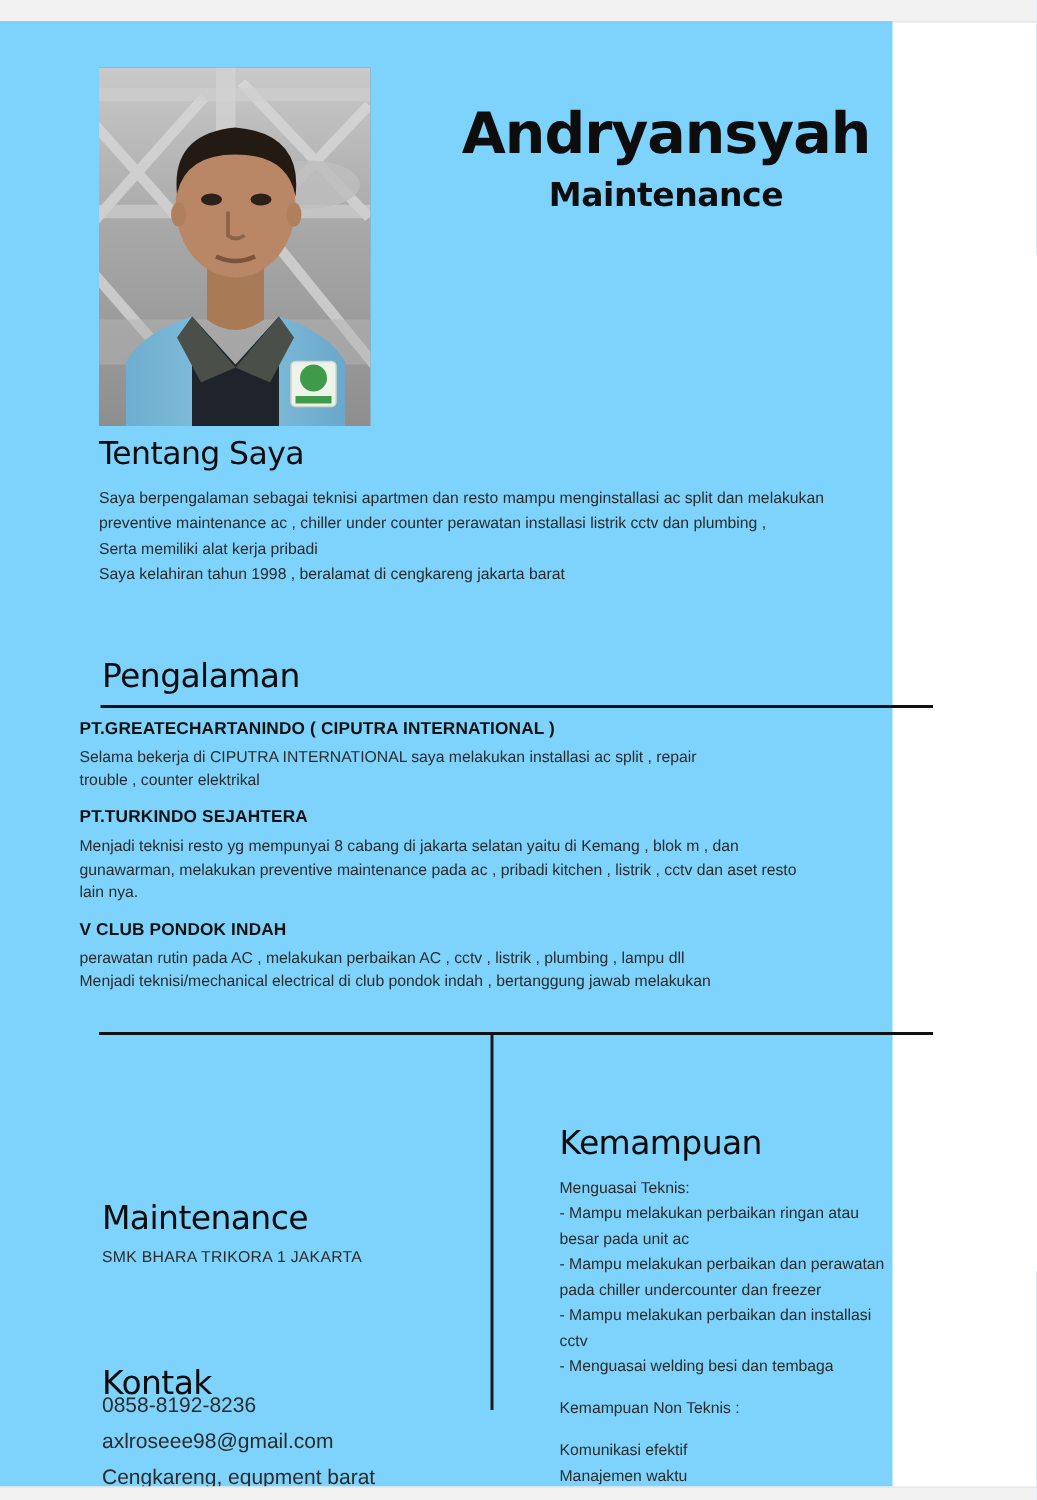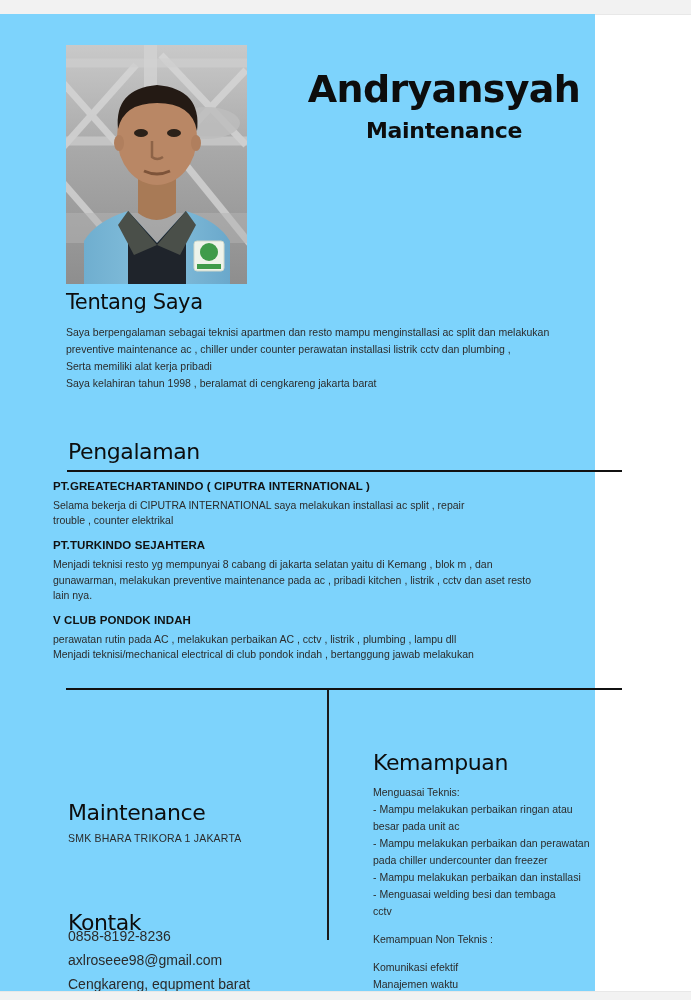--- a/index.html
+++ b/index.html
@@ -333,22 +333,22 @@
     </div>
 
     <div class="h-section big skill-h">Kemampuan</div>
     <div class="skill-body">
       <div class="skill-sub">Menguasai Teknis:</div>
       <div class="skill-line">- Mampu melakukan perbaikan ringan atau</div>
       <div class="skill-line">besar pada unit ac</div>
       <div class="skill-line">- Mampu melakukan perbaikan dan perawatan</div>
       <div class="skill-line">pada chiller undercounter dan freezer</div>
       <div class="skill-line">- Mampu melakukan perbaikan dan installasi</div>
+      <div class="skill-line">cctv</div>
       <div class="skill-line">- Menguasai welding besi dan tembaga</div>
-      <div class="skill-line">cctv</div>
       <div class="skill-gap"></div>
       <div class="skill-sub">Kemampuan Non Teknis :</div>
       <div class="skill-gap"></div>
       <div class="skill-line">Komunikasi efektif</div>
       <div class="skill-line">Manajemen waktu</div>
       <div class="skill-line">Perhatian terhadap detail</div>
     </div>
 
     <div class="end-dot"></div>
   </div>

